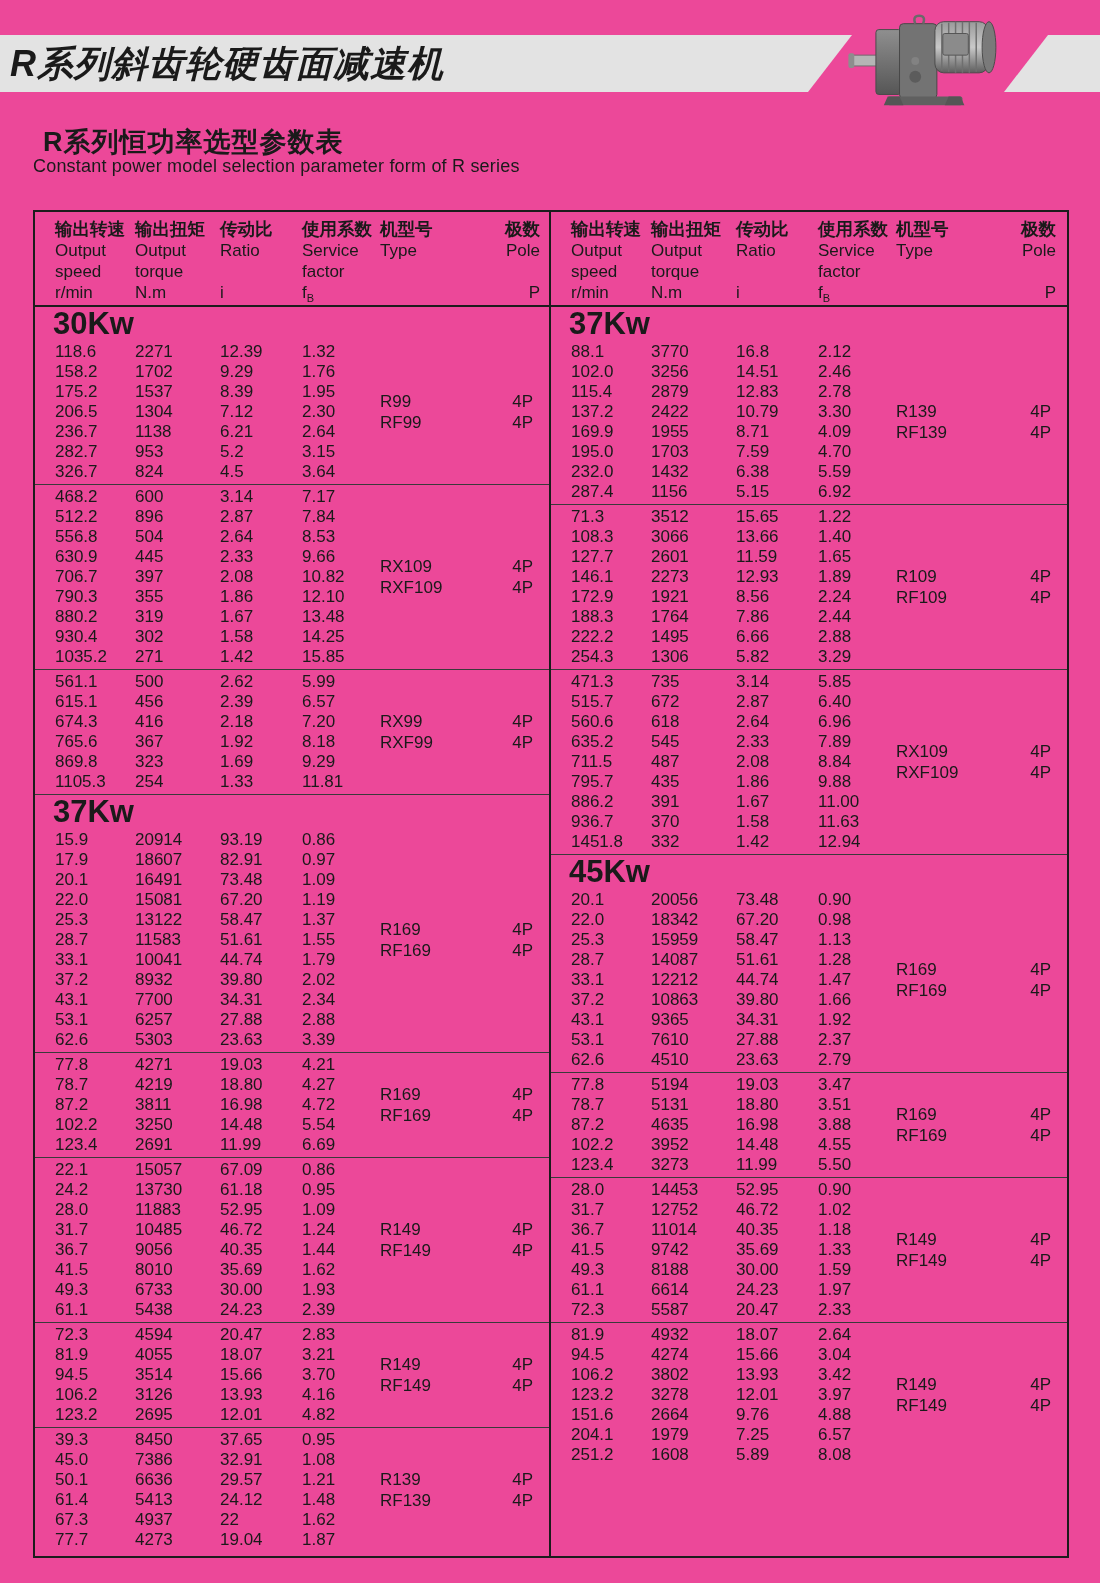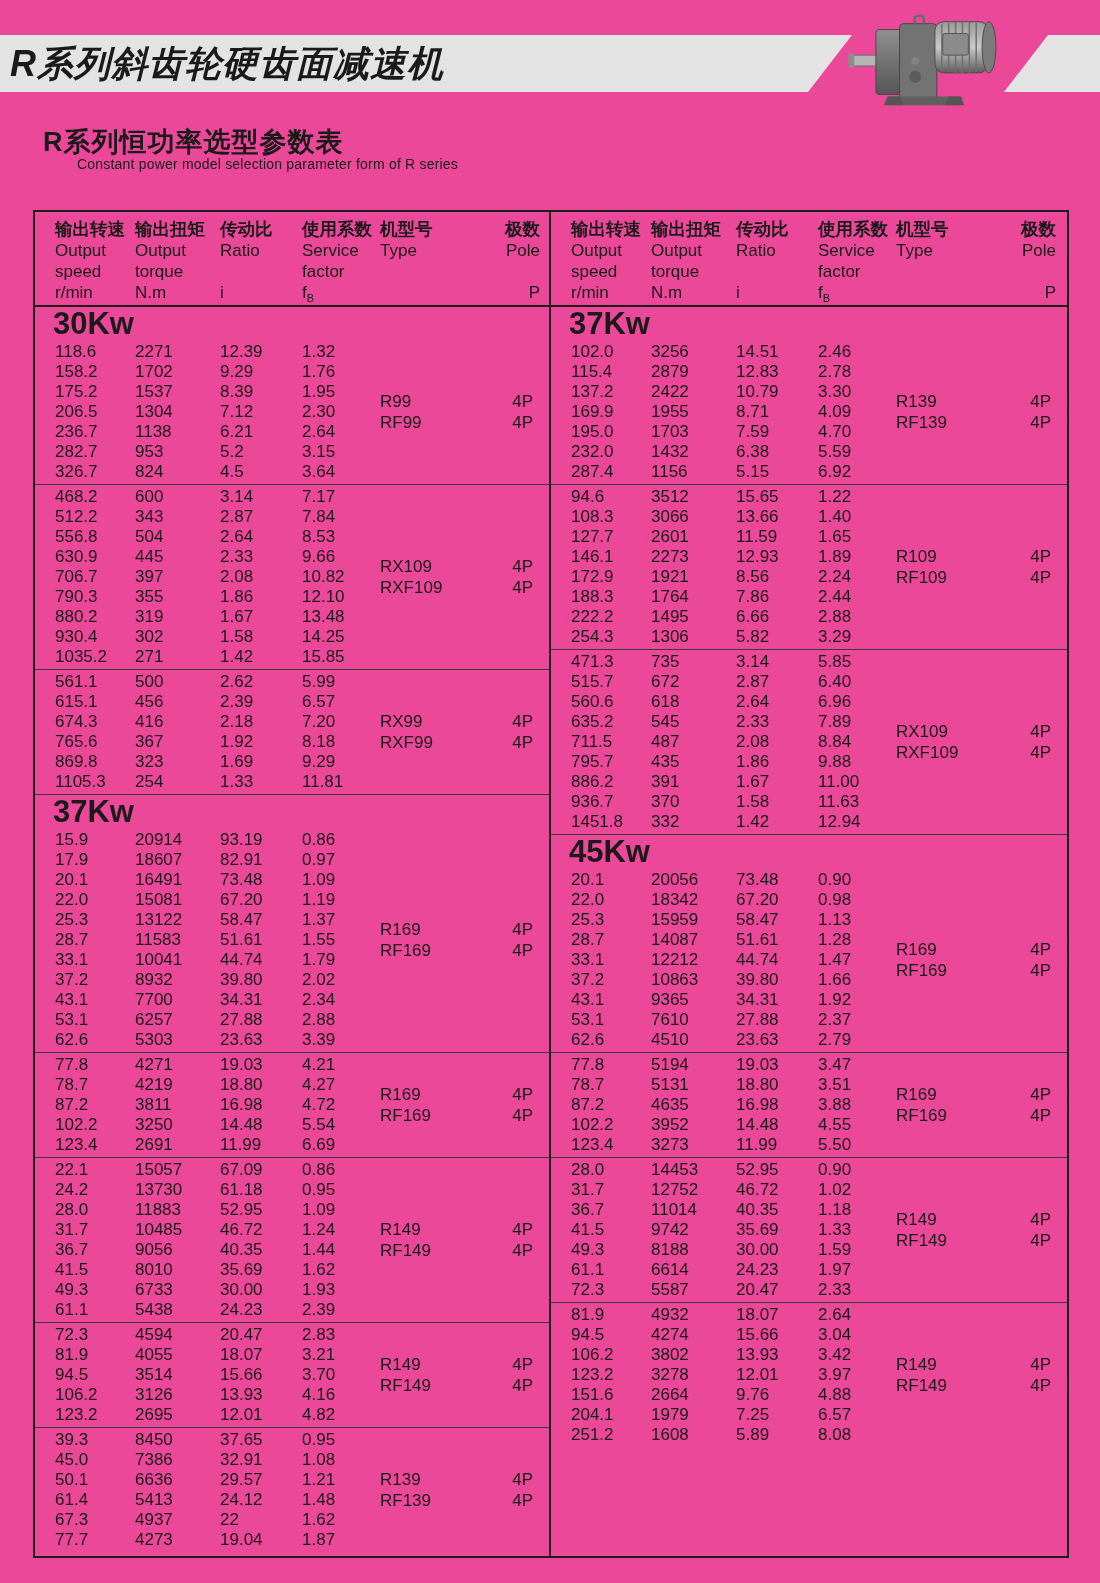--- a/index.html
+++ b/index.html
@@ -8,21 +8,21 @@
   
   .banner-band{position:absolute;top:35px;left:0;width:852px;height:57px;background:#e3e3e3;
        clip-path:polygon(0 0,100% 0,calc(100% - 44px) 100%,0 100%);}
   .banner-accent{position:absolute;top:35px;left:1004px;width:96px;height:57px;background:#e3e3e3;
        clip-path:polygon(44px 0,100% 0,100% 100%,0 100%);}
   .banner-title{position:absolute;top:40px;left:10px;margin:0;font-size:36px;font-weight:bold;
        font-style:italic;letter-spacing:1px;white-space:nowrap;}
   .motor{position:absolute;top:4px;left:845px;width:170px;height:118px;}
   
   .subtitle-cn{position:absolute;top:116px;left:35px;margin:8px;font-size:27px;font-weight:bold;letter-spacing:1px;}
-  .subtitle-en{position:absolute;top:156px;left:33px;font-size:14px;letter-spacing:0.2px;margin-left:44px;}
+  .subtitle-en{position:absolute;top:156px;left:33px;font-size:18px;letter-spacing:0.2px;}
   
   .ptable{position:absolute;top:210px;left:33px;width:1036px;height:1348px;box-sizing:border-box;
       border:2px solid #1c1c1c;display:flex;}
   .half{width:50%;box-sizing:border-box;display:flex;flex-direction:column;justify-content:center;}
   .half.left{border-right:2px solid #1c1c1c;}
   .thead{height:95px;box-sizing:border-box;border-bottom:2px solid #1c1c1c;display:grid;
       grid-template-columns:80px 85px 82px 78px 125px 1fr;padding:7px 14px 0 20px;}
   .hc{font-size:17px;line-height:21px;white-space:nowrap;}
   .hc .cn{font-weight:bold;font-size:17.5px;}
   .hc .blank{height:21px;}
@@ -182,21 +182,21 @@
           </div>
           <div class="group">
             <div class="row">
               <span class="cell">468.2</span>
               <span class="cell">600</span>
               <span class="cell">3.14</span>
               <span class="cell">7.17</span>
             </div>
             <div class="row">
               <span class="cell">512.2</span>
-              <span class="cell">343</span>
+              <span class="cell">896</span>
               <span class="cell">2.87</span>
               <span class="cell">7.84</span>
             </div>
             <div class="row">
               <span class="cell">556.8</span>
               <span class="cell">504</span>
               <span class="cell">2.64</span>
               <span class="cell">8.53</span>
             </div>
             <div class="row">
@@ -602,20 +602,26 @@
           <div class="cn">极数</div>
           <div class="en">Pole</div>
           <div class="blank"></div>
           <div class="en">P</div>
         </div>
       </div>
       <div class="half-body" id="body-right">
           <div class="sec-head">37Kw</div>
           <div class="group">
             <div class="row">
+              <span class="cell">88.1</span>
+              <span class="cell">3770</span>
+              <span class="cell">16.8</span>
+              <span class="cell">2.12</span>
+            </div>
+            <div class="row">
               <span class="cell">102.0</span>
               <span class="cell">3256</span>
               <span class="cell">14.51</span>
               <span class="cell">2.46</span>
             </div>
             <div class="row">
               <span class="cell">115.4</span>
               <span class="cell">2879</span>
               <span class="cell">12.83</span>
               <span class="cell">2.78</span>
@@ -656,21 +662,21 @@
                 <span class="tpole">4P</span>
               </div>
               <div class="typerow">
                 <span class="tname">RF139</span>
                 <span class="tpole">4P</span>
               </div>
             </div>
           </div>
           <div class="group">
             <div class="row">
-              <span class="cell">94.6</span>
+              <span class="cell">71.3</span>
               <span class="cell">3512</span>
               <span class="cell">15.65</span>
               <span class="cell">1.22</span>
             </div>
             <div class="row">
               <span class="cell">108.3</span>
               <span class="cell">3066</span>
               <span class="cell">13.66</span>
               <span class="cell">1.40</span>
             </div>

